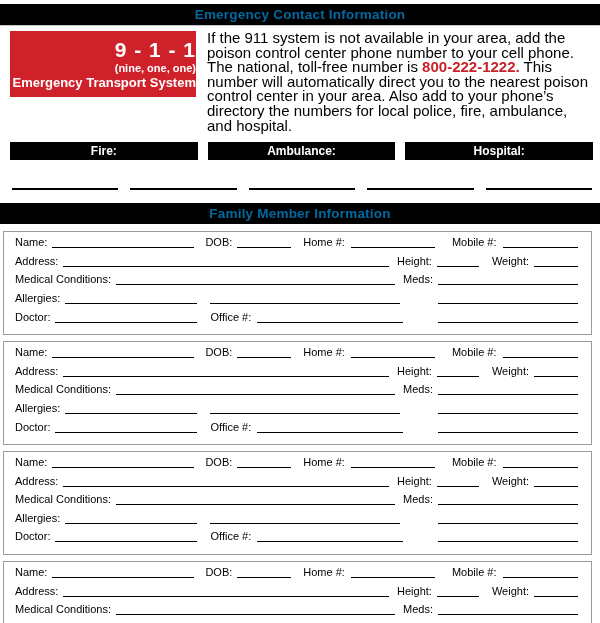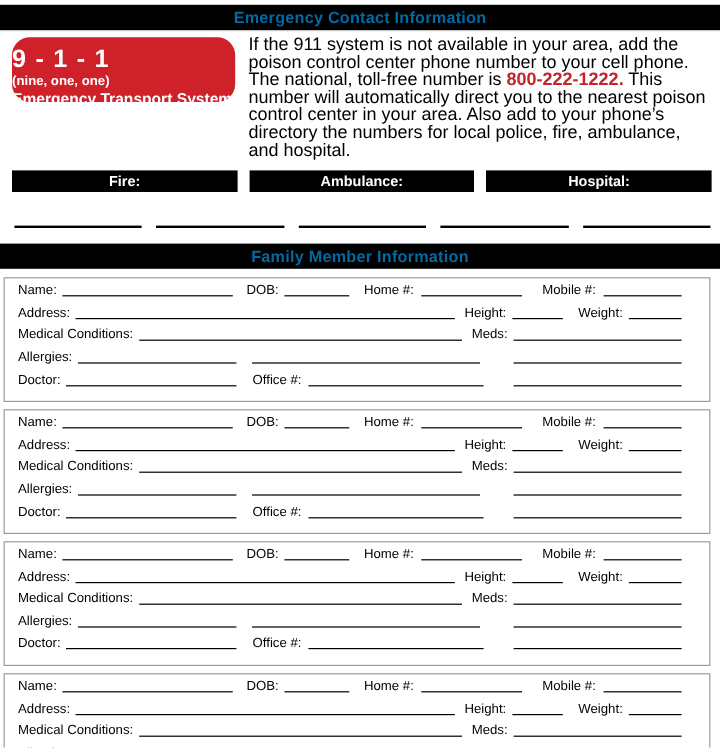--- a/index.html
+++ b/index.html
@@ -16,22 +16,22 @@
   .black-bar{
     background:var(--barblack);height:21px;display:flex;align-items:center;justify-content:center;
     color:#0369a1;font-weight:bold;font-size:13.5px;letter-spacing:.2px;
   }
   #top-bar{margin-top:4px;}
   .bar-shadow{height:1px;background:#c6c6c6;}
 
   
   .intro{display:flex;margin:5px 6px 0 10px;}
   .red-box{
-    width:186px;min-width:186px;height:54px;background:var(--accent);
-    color:#fff;text-align:left;font-weight:bold;padding-top:7px;border-radius:15px;
+    width:186px;min-width:186px;height:66px;background:var(--accent);
+    color:#fff;text-align:right;font-weight:bold;padding-top:7px;
   }
   .r-num{font-size:21px;line-height:23px;letter-spacing:1px;}
   .r-words{font-size:11px;line-height:14px;}
   .r-caption{font-size:13px;line-height:15px;}
   .intro-text{
     margin-left:11px;width:390px;font-size:15px;line-height:14.6px;
   }
   .phone{color:var(--phone);font-weight:bold;}
 
   
@@ -40,21 +40,21 @@
     flex:1;background:var(--barblack);color:#fff;font-weight:bold;font-size:12px;
     height:18px;line-height:18px;text-align:center;
   }
   .contact-lines{display:flex;gap:12px;margin:27px 8px 0 12px;height:3px;}
   .contact-line{flex:1;border-bottom:2px solid #000;height:3px;}
 
   #family-bar{margin-top:13px;}
 
   
   .members{margin:7px 8px 0 3px;}
-  .member{border:1px solid #9b9b9b;margin-bottom:6px;padding:4px 23px 5px 11px;background:#fff;text-align:right;}
+  .member{border:1px solid #9b9b9b;margin-bottom:6px;padding:4px 13px 5px 11px;background:#fff;text-align:right;}
   .frow{display:flex;align-items:baseline;height:18.6px;font-size:11px;white-space:nowrap;}
   .lab{flex:none;}
   .wline{border-bottom:1.5px solid #000;height:0;position:relative;top:2px;flex:none;}
   .w-name{width:142px;margin-left:5px;}
   .ml-dob{margin-left:11px;}
   .w-dob{width:54px;margin-left:5px;}
   .ml-home{margin-left:12px;}
   .w-home{width:84px;margin-left:6px;}
   .ml-mobile{margin-left:17px;}
   .w-mobile{flex:1;margin-left:6px;}

